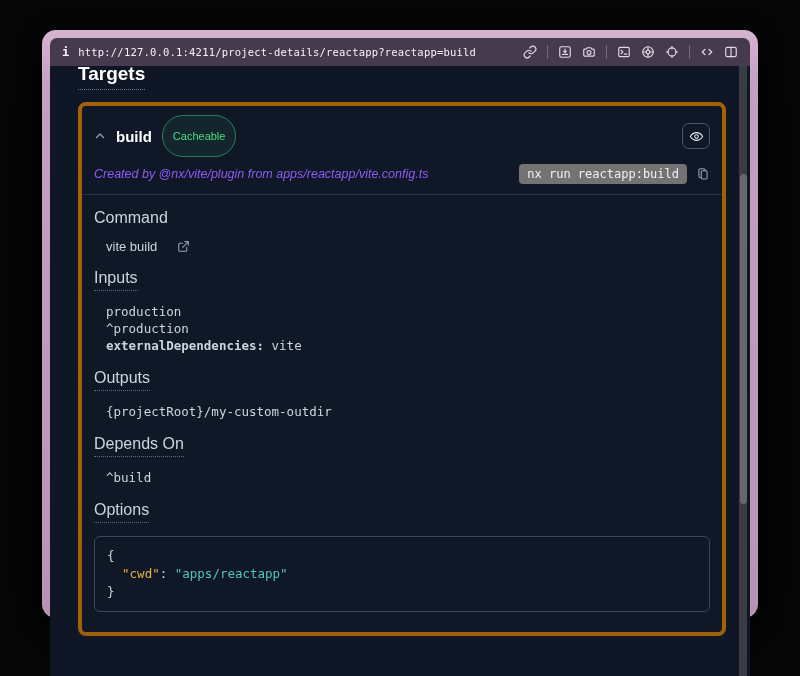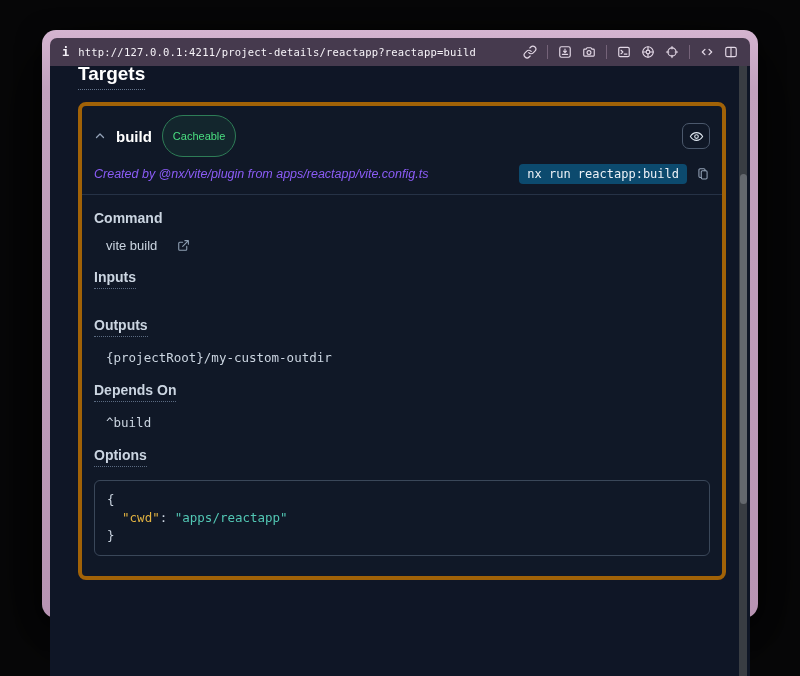--- a/index.html
+++ b/index.html
@@ -53,30 +53,30 @@
   .eye-btn {
     margin-left: auto; width: 28px; height: 26px; border: 1px solid #4b586c; border-radius: 7px;
     display: flex; align-items: center; justify-content: center; color: #dbe3ec; cursor: pointer;
     background: transparent;
   }
   .eye-btn svg { width: 15px; height: 15px; display: block; }
 
   .created-row { display: flex; align-items: center; gap: 9px; padding: 3px 12px 10px 12px; border-bottom: 1px solid #263246; }
   .created-text { font-style: italic; font-size: 12.5px; color: #8b5cf6; }
   .run-chip {
-    margin-left: auto; background: #0c4a6e; color: #eef2f7; border-radius: 4px;
+    margin-left: auto; background: #737373; color: #eef2f7; border-radius: 4px;
     font-size: 12px; padding: 3px 8px; white-space: nowrap; cursor: pointer;
   }
   .copy-btn { color: #94a3b8; cursor: pointer; display: flex; }
   .copy-btn svg { width: 14px; height: 16px; display: block; }
 
   .card-body { padding: 14px 12px 20px 12px; }
   .section { margin-bottom: 15px; }
   .section:last-child { margin-bottom: 0; }
-  .sec-label { font-size: 14px; font-weight: 700; color: #cbd5e1; display: inline-block; margin-bottom: 12px; }
+  .sec-label { font-size: 16px; font-weight: 400; color: #cbd5e1; display: inline-block; margin-bottom: 12px; }
   .sec-label.dotted { border-bottom: 1px dotted #5b6b82; padding-bottom: 3px; cursor: help; }
   .sec-content { padding-left: 12px; }
   .cmd-row { display: flex; align-items: center; gap: 20px; font-size: 13px; color: #cbd5e1; }
   .ext-link { color: #8fa0b4; cursor: pointer; display: flex; }
   .ext-link svg { width: 13px; height: 13px; display: block; }
   .mono-line { font-size: 12.5px; line-height: 17px; color: #cbd5e1; }
   .mono-line .bold-key { font-weight: 700; }
 
   .code-block {
     border: 1px solid #3a4759; border-radius: 6px; padding: 10px 12px; margin-top: 1px;
@@ -197,20 +197,25 @@
                     <path d="M18 13.5V19a1.8 1.8 0 0 1-1.8 1.8H5A1.8 1.8 0 0 1 3.2 19V7.8A1.8 1.8 0 0 1 5 6h5.5"></path>
                     <path d="M14.5 3H21v6.5M10.5 13.5L21 3"></path>
                   </svg>
               </span>
             </div>
           </div>
         </div>
 
         <div class="section">
           <span class="sec-label dotted">Inputs</span>
+          <div class="sec-content mono">
+            <div class="mono-line">production</div>
+            <div class="mono-line">^production</div>
+            <div class="mono-line"><span class="bold-key">externalDependencies:</span><span> vite</span></div>
+          </div>
         </div>
 
         <div class="section">
           <span class="sec-label dotted">Outputs</span>
           <div class="sec-content mono">
             <div class="mono-line">{projectRoot}/my-custom-outdir</div>
           </div>
         </div>
 
         <div class="section">

